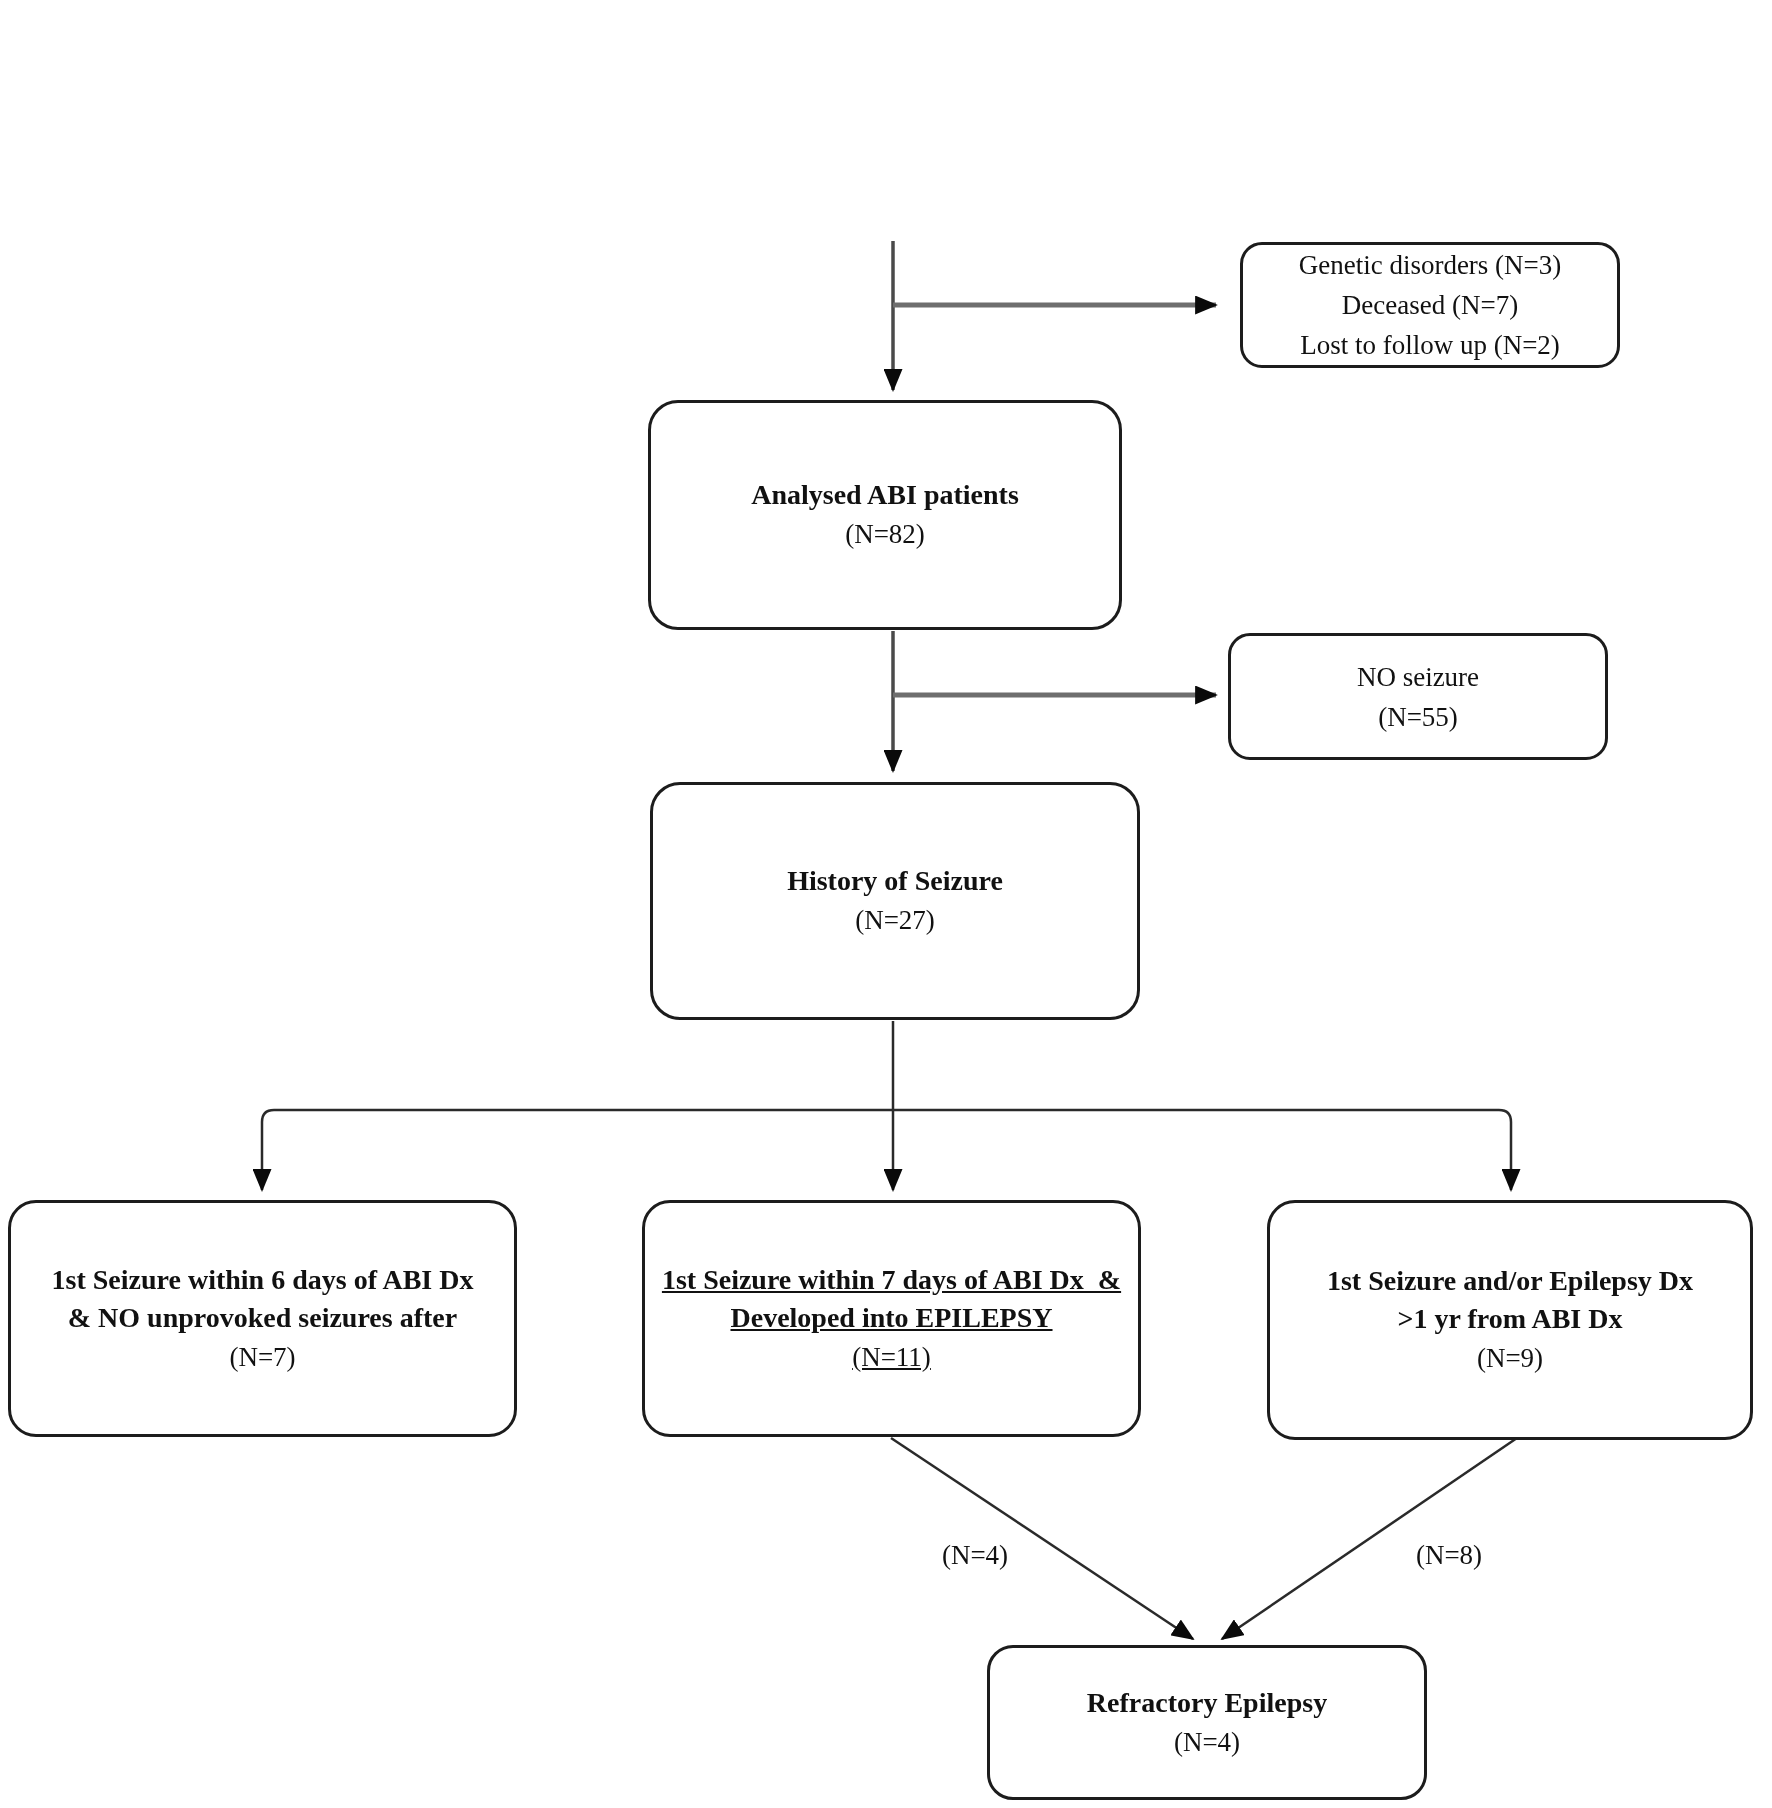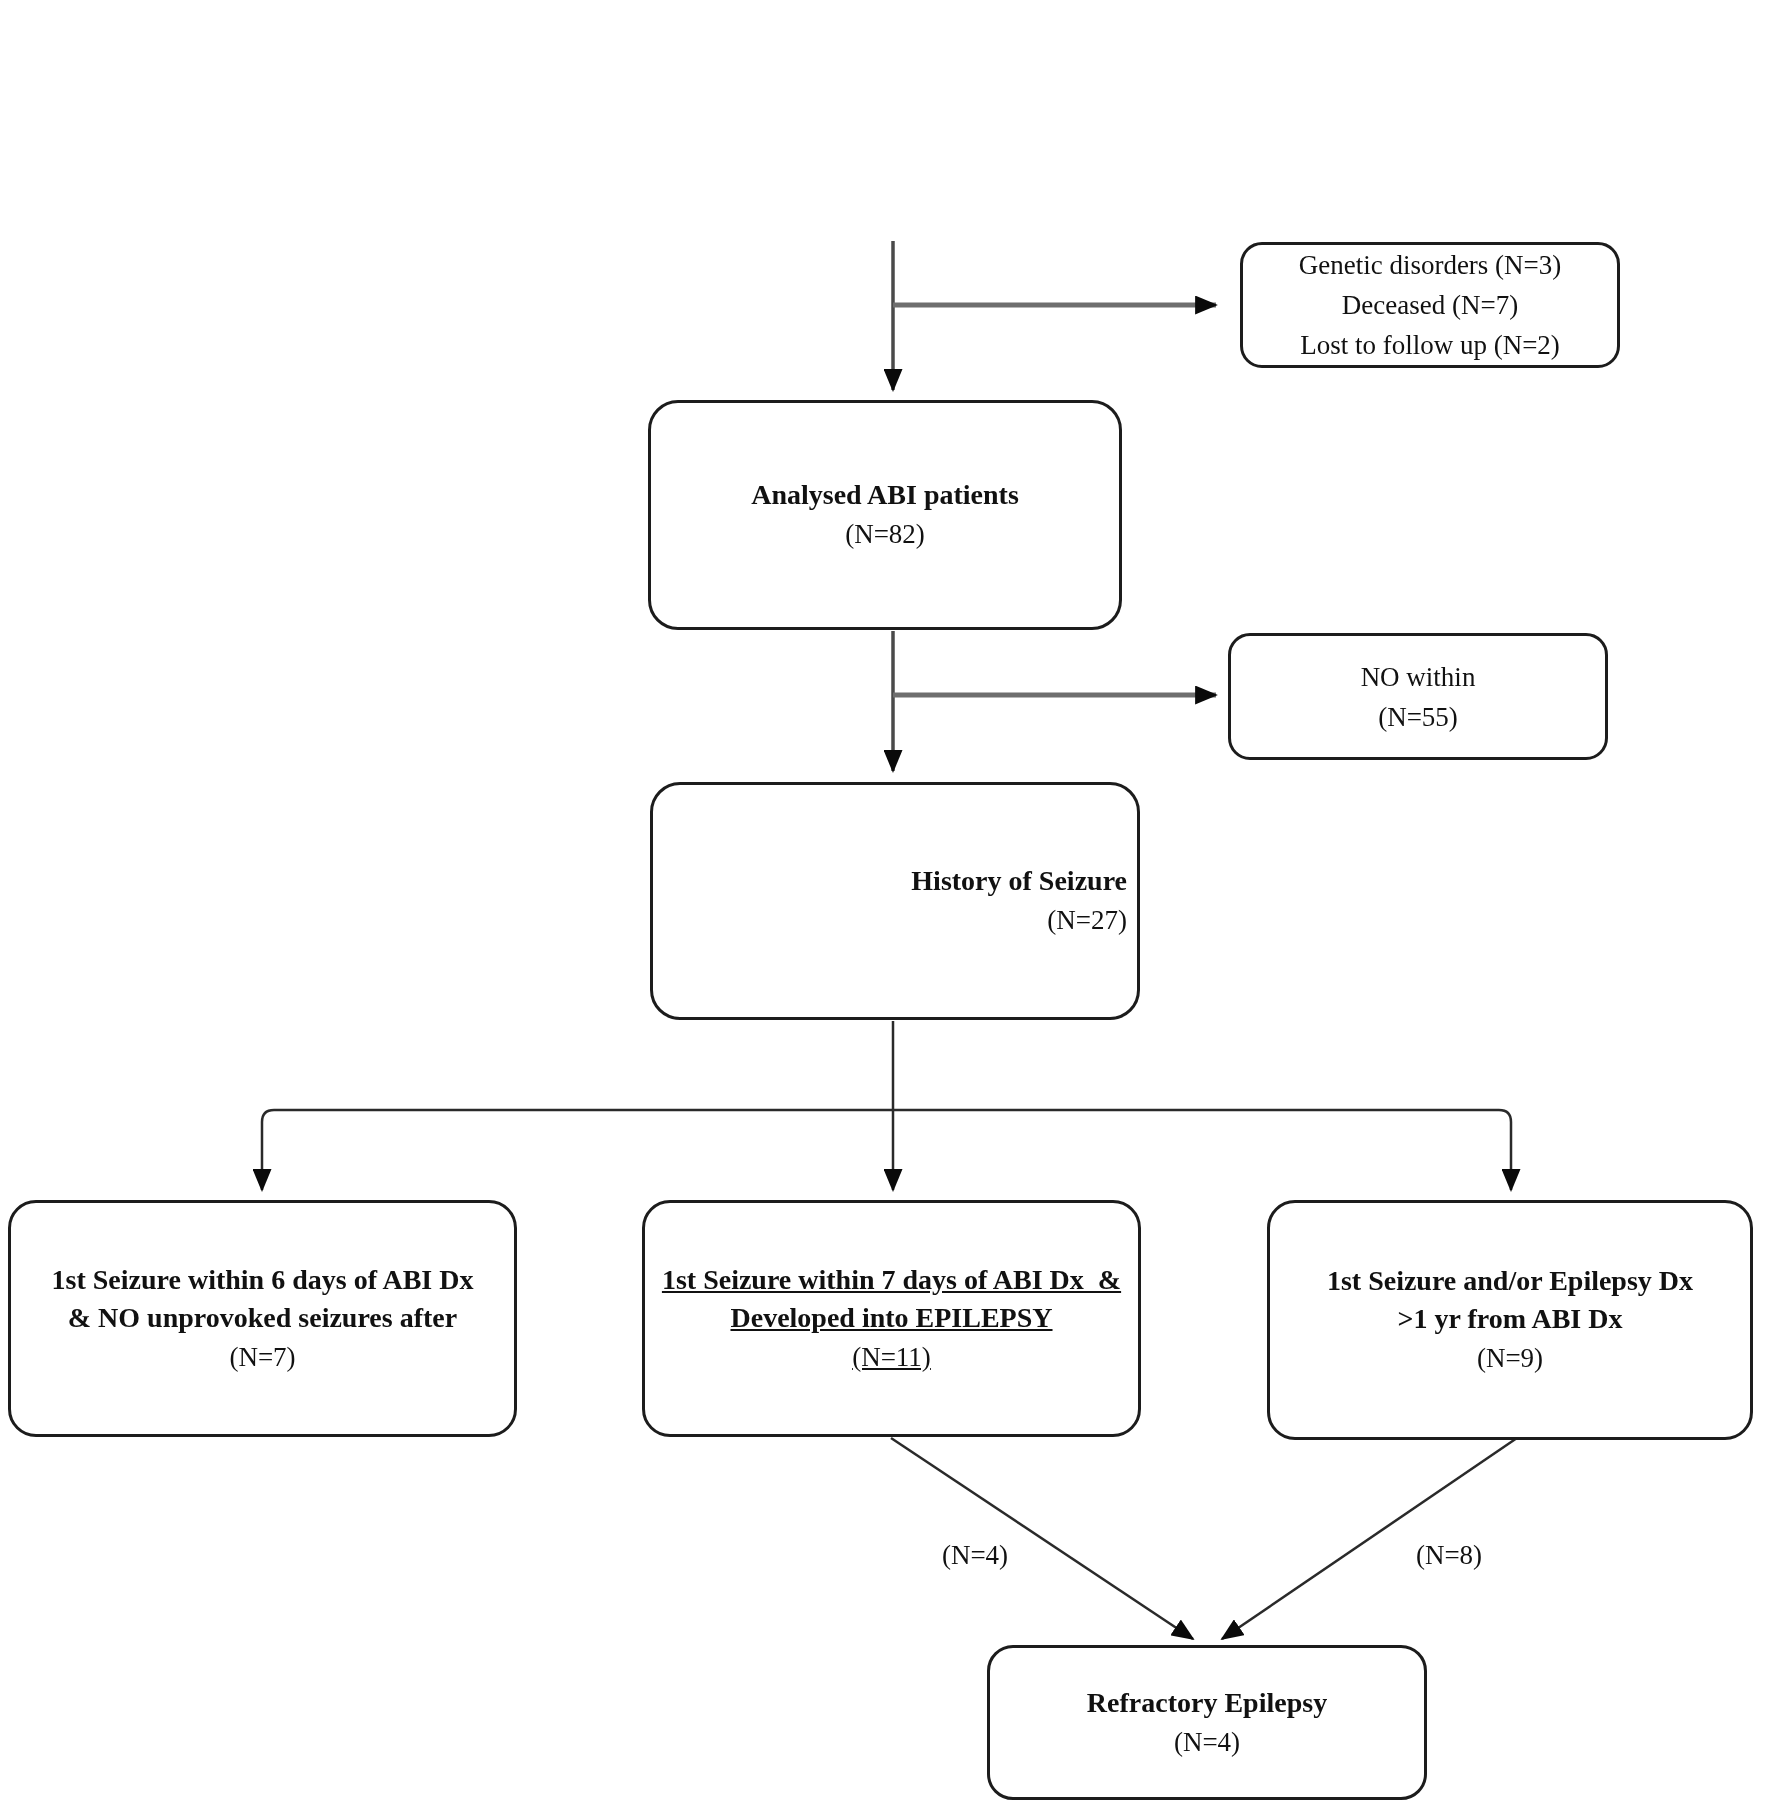--- a/index.html
+++ b/index.html
@@ -92,25 +92,25 @@
     <div class="line regular">Deceased (N=7)</div>
     <div class="line regular">Lost to follow up (N=2)</div>
   </div>
 
   <div class="node" style="left:648px; top:400px; width:474px; height:230px; border-radius:30px;">
     <div class="line">Analysed ABI patients</div>
     <div class="line count">(N=82)</div>
   </div>
 
   <div class="node" style="left:1228px; top:633px; width:380px; height:127px; border-radius:22px;">
-    <div class="line regular">NO within</div>
+    <div class="line regular">NO seizure</div>
     <div class="line regular">(N=55)</div>
   </div>
 
-  <div class="node" style="left:650px; top:782px; width:490px; height:238px; border-radius:30px;align-items:flex-end;">
+  <div class="node" style="left:650px; top:782px; width:490px; height:238px; border-radius:30px;">
     <div class="line">History of Seizure</div>
     <div class="line count">(N=27)</div>
   </div>
 
   <div class="node" style="left:8px; top:1200px; width:509px; height:237px; border-radius:28px;">
     <div class="line">1st Seizure within 6 days of ABI Dx</div>
     <div class="line">&amp; NO unprovoked seizures after</div>
     <div class="line count">(N=7)</div>
   </div>
 

